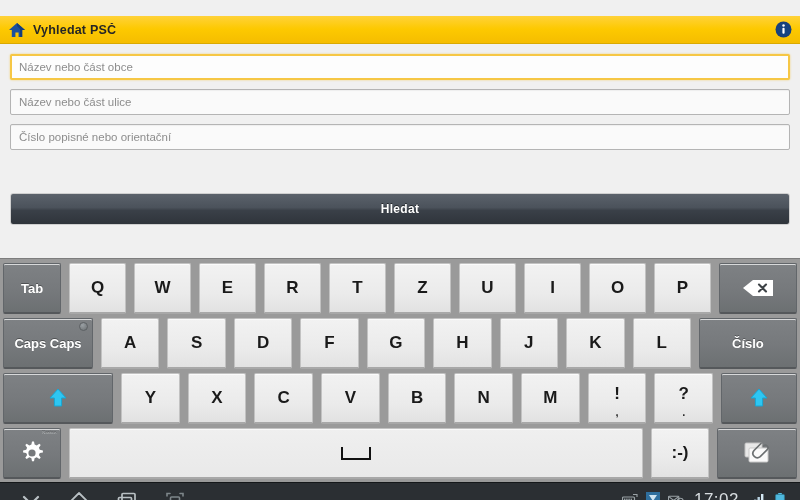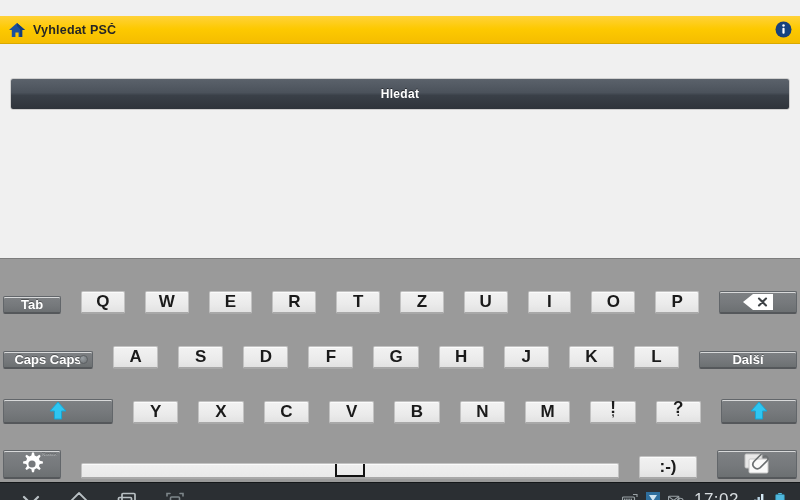--- a/index.html
+++ b/index.html
@@ -62,21 +62,21 @@
   .form-gap{flex:1 1 auto;background:#f0f0f0;}
 
   
   .keyboard{
     flex:0 0 224px;height:224px;
     background:#9a9a9a;
     border-top:1px solid #7d7d7d;
     padding:4px 3px 3px 3px;box-sizing:border-box;
     display:flex;flex-direction:column;gap:4px;
   }
-  .krow{display:flex;gap:20px;flex:1 1 0;min-height:0;align-items:flex-end;}
+  .krow{display:flex;gap:8px;flex:1 1 0;min-height:0;}
   .key{
     position:relative;
     display:flex;align-items:center;justify-content:center;
     background:linear-gradient(180deg,#f2f2f2 0%,#ebebeb 60%,#e2e2e2 100%);
     border:1px solid #c2c2c2;border-bottom:2px solid #a8a8a8;
     border-radius:2px;
     color:#1a1a1a;font-family:"Liberation Sans",sans-serif;
     font-size:17px;font-weight:bold;
     cursor:pointer;user-select:none;
     box-shadow:0 1px 0 rgba(255,255,255,.7) inset;
@@ -161,20 +161,25 @@
     <span class="info-icon">
       <svg width="17" height="17" viewBox="0 0 17 17" aria-hidden="true">
         <circle cx="8.5" cy="8.5" r="8" fill="#1b3f7a"></circle>
         <circle cx="8.5" cy="8.5" r="7" fill="#17437f"></circle>
         <circle cx="8.5" cy="4.6" r="1.25" fill="#ffffff"></circle>
         <rect x="7.4" y="6.8" width="2.2" height="6" rx="1" fill="#ffffff"></rect>
       </svg>
     </span>
   </div>
 
+  <div class="form-area">
+    <input class="field focused" type="text" placeholder="Název nebo část obce" style="">
+    <input class="field" type="text" placeholder="Název nebo část ulice" style="">
+    <input class="field" type="text" placeholder="Číslo popisné nebo orientační" style="">
+  </div>
 
   <div class="spacer"></div>
 
   <div class="search-row">
     <button class="search-btn">Hledat</button>
   </div>
 
   <div class="form-gap"></div>
 
   <div class="keyboard" id="keyboard">
@@ -245,21 +250,21 @@
         <div class="key k">
           <span>J</span>
         </div>
         <div class="key k">
           <span>K</span>
         </div>
         <div class="key k">
           <span>L</span>
         </div>
         <div class="key dark w-enter">
-          <span>Další</span>
+          <span>Číslo</span>
         </div>
       </div>
       <div class="krow">
         <div class="key dark w-shift-l">
           <svg class="arrow-up" width="22" height="22" viewBox="0 0 22 22" aria-hidden="true">
             <path d="M11 2 L19 11 L14.6 11 L14.6 19 L7.4 19 L7.4 11 L3 11 Z" fill="#2ec6f2" stroke="#17a6d4" stroke-width="1"></path>
           </svg>
         </div>
         <div class="key k">
           <span>Y</span>

